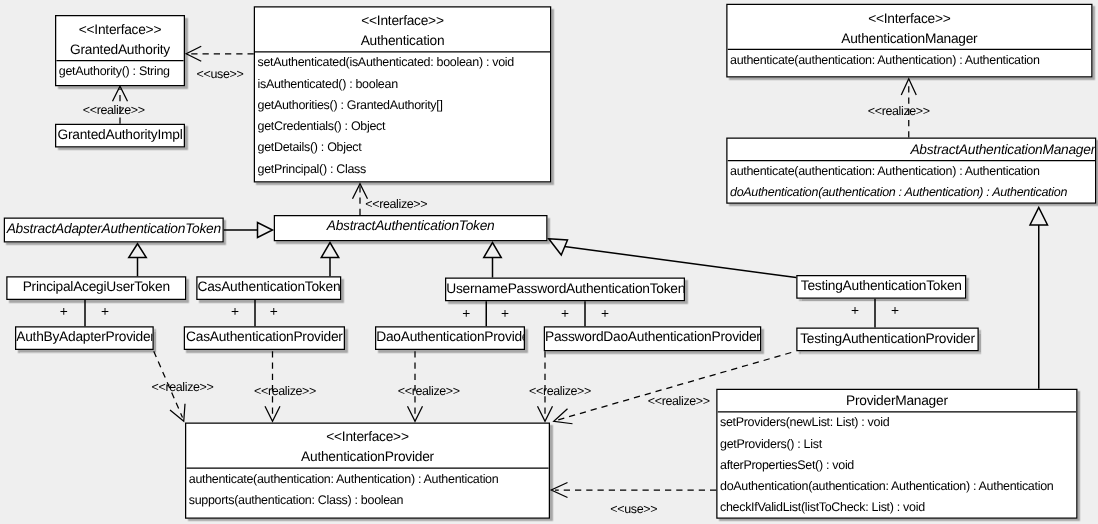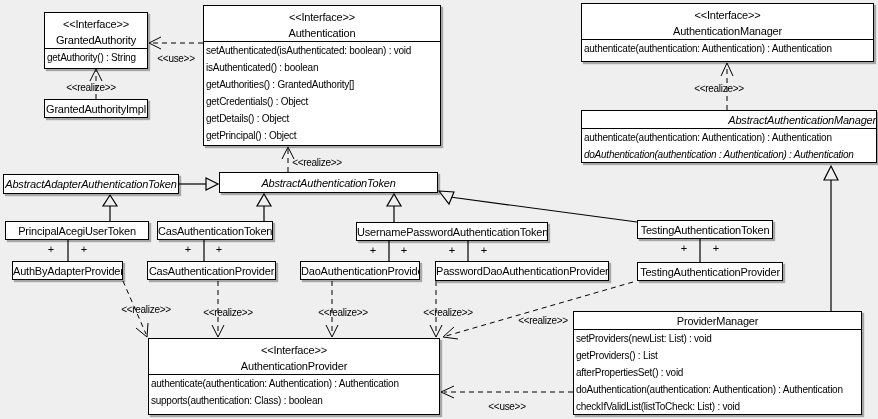--- a/index.html
+++ b/index.html
@@ -17,21 +17,21 @@
     box-shadow:2px 2px 1px rgba(0,0,0,0.30);
     box-sizing:border-box;
     overflow:hidden;
     z-index:2;
   }
   .box .title{
     border-bottom:1px solid #000;
     text-align:center;
     padding-top:3px;
   }
-  .box.nameonly{display:flex;align-items:center;justify-content:center;}
+  .box.nameonly{display:flex;align-items:flex-start;justify-content:center;}
   .box.nameonly .cname{text-align:center;width:100%;}
   .stereo,.cname{
     font-size:11px;line-height:16px;letter-spacing:-0.2px;white-space:nowrap;
   }
   .abstract{font-style:italic;}
   .methods .m{
     font-size:10px;line-height:17px;letter-spacing:-0.25px;
     padding-left:2px;white-space:nowrap;text-align:left;
   }
   .m.abstract{font-style:italic;}
@@ -71,21 +71,21 @@
     <div class="title">
       <div class="stereo">&lt;&lt;Interface&gt;&gt;</div>
       <div class="cname">Authentication</div>
     </div>
     <div class="methods">
       <div class="m">setAuthenticated(isAuthenticated: boolean) : void</div>
       <div class="m">isAuthenticated() : boolean</div>
       <div class="m">getAuthorities() : GrantedAuthority[]</div>
       <div class="m">getCredentials() : Object</div>
       <div class="m">getDetails() : Object</div>
-      <div class="m">getPrincipal() : Object</div>
+      <div class="m">getPrincipal() : Class</div>
     </div>
   </div>
 
   <div class="box" style="left:581px;top:3px;width:293px;height:59px">
     <div class="title">
       <div class="stereo">&lt;&lt;Interface&gt;&gt;</div>
       <div class="cname">AuthenticationManager</div>
     </div>
     <div class="methods">
       <div class="m">authenticate(authentication: Authentication) : Authentication</div>

